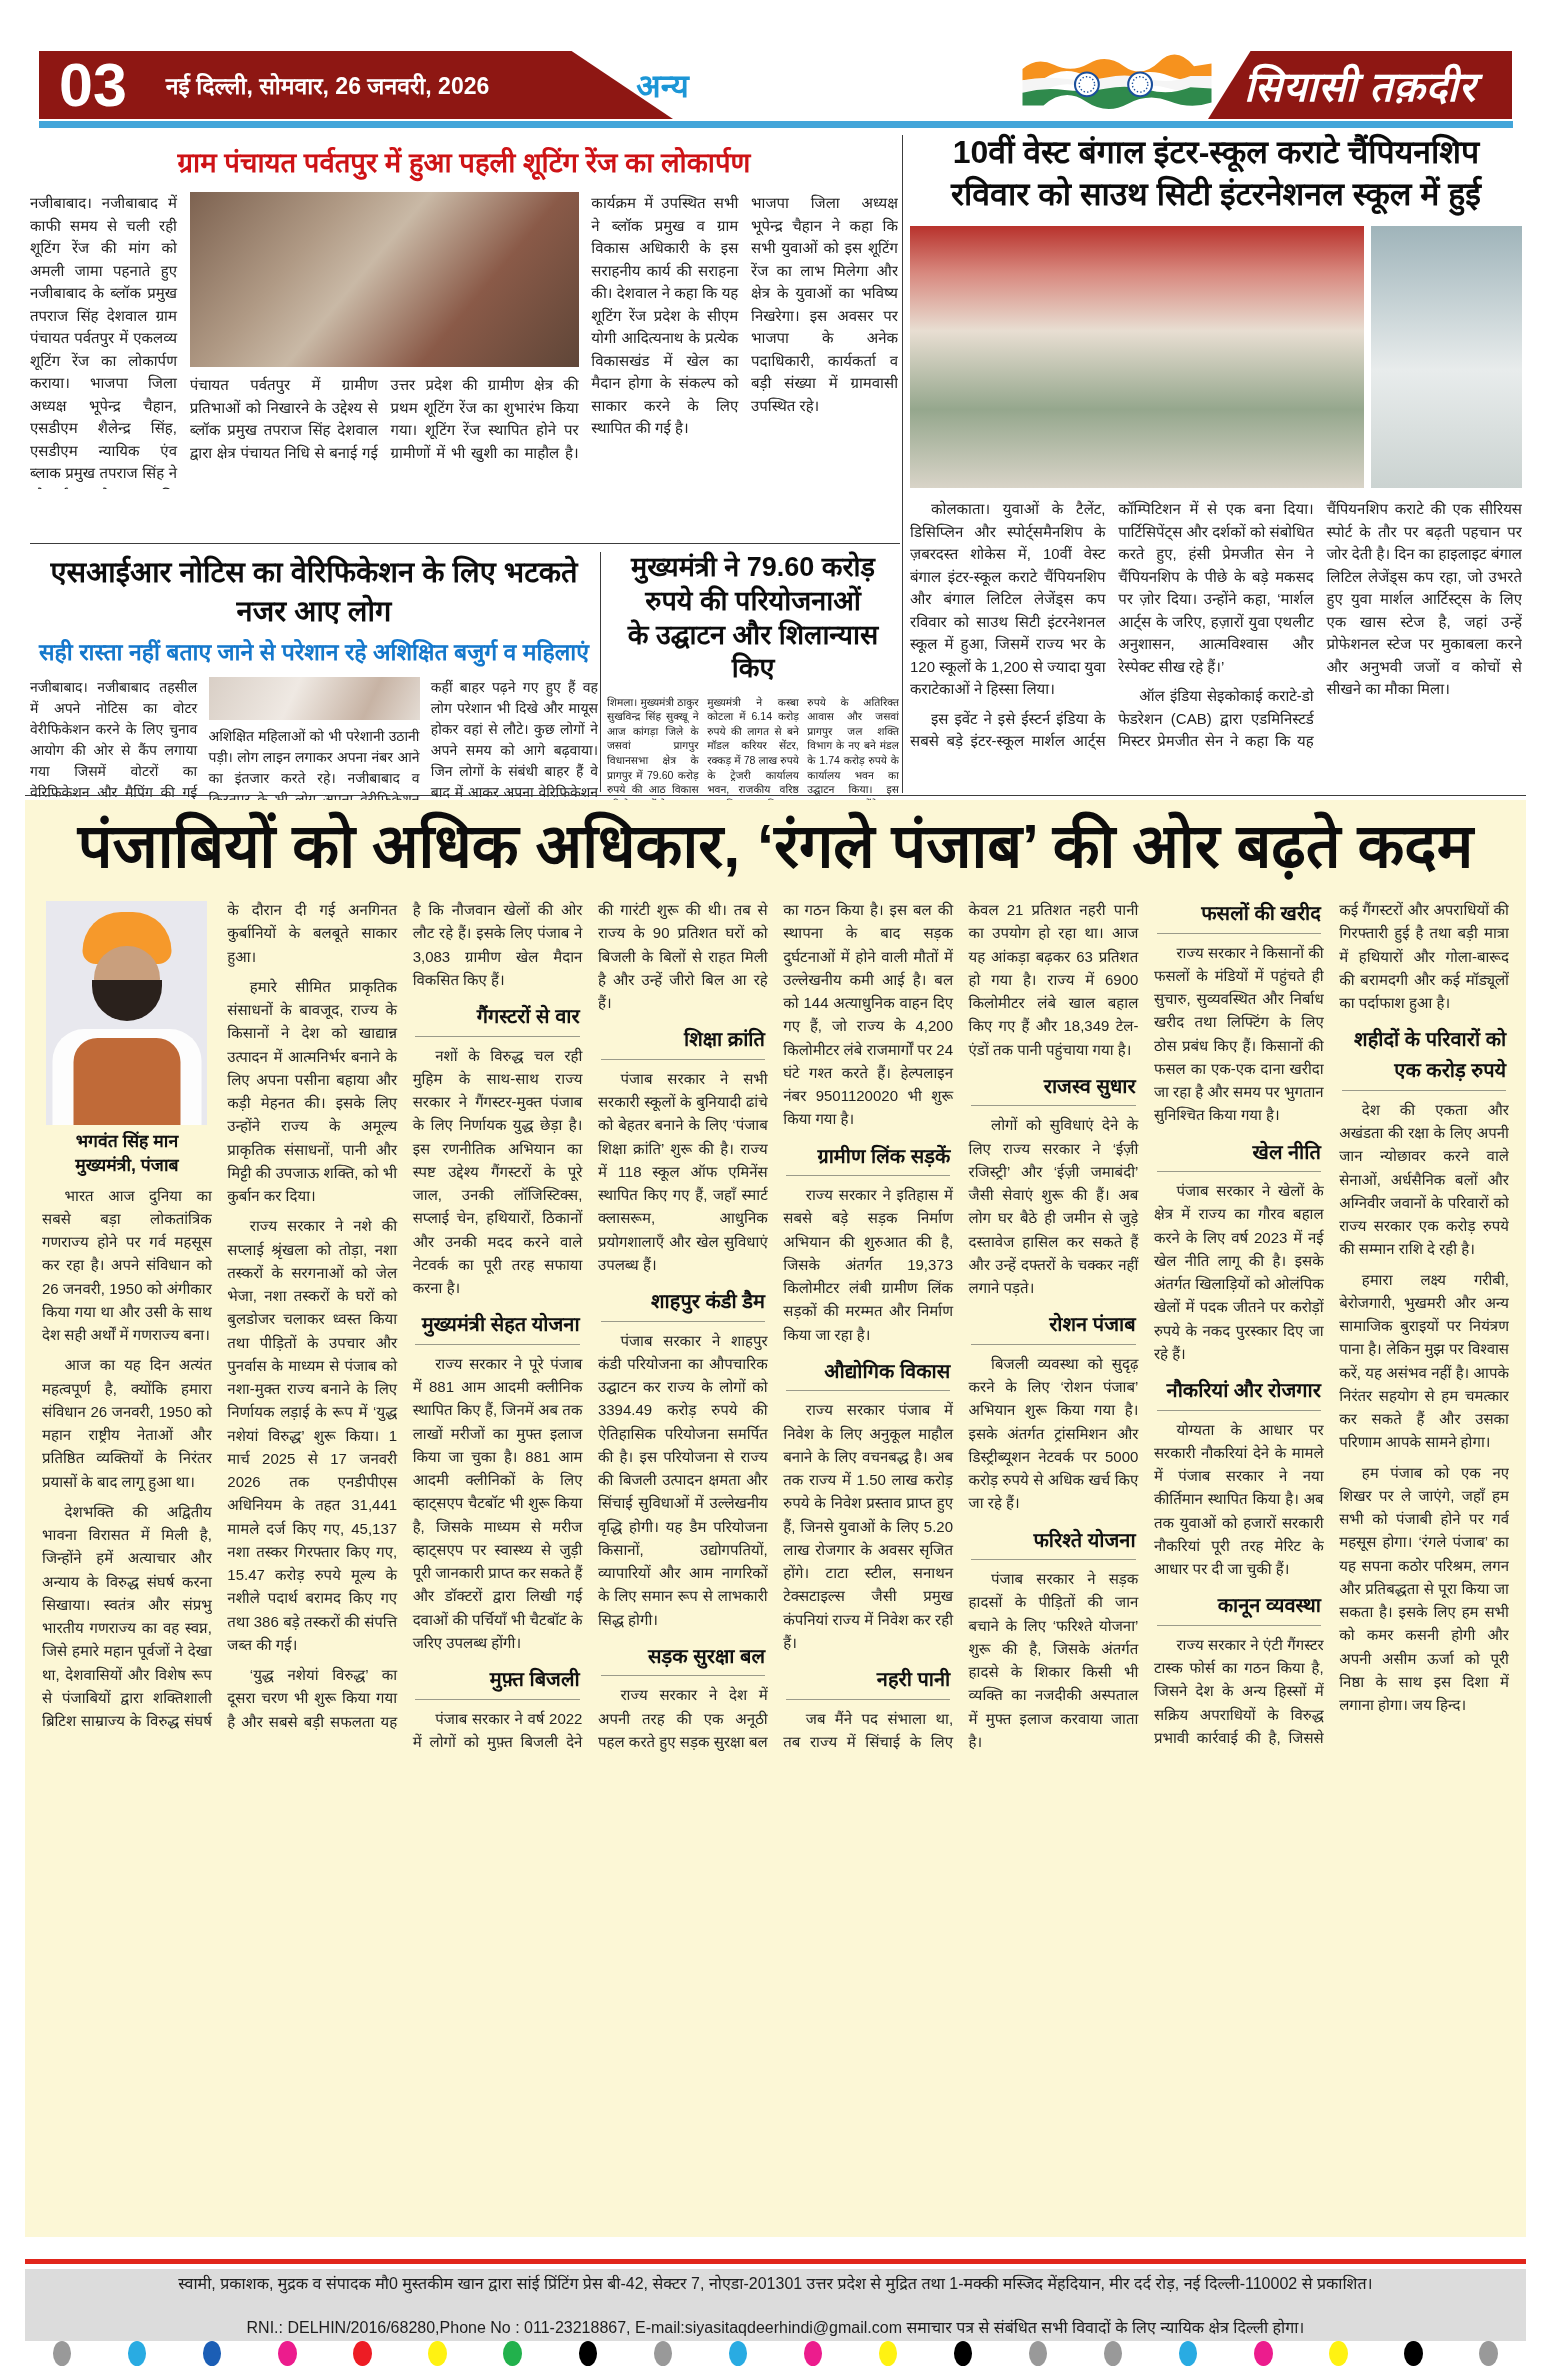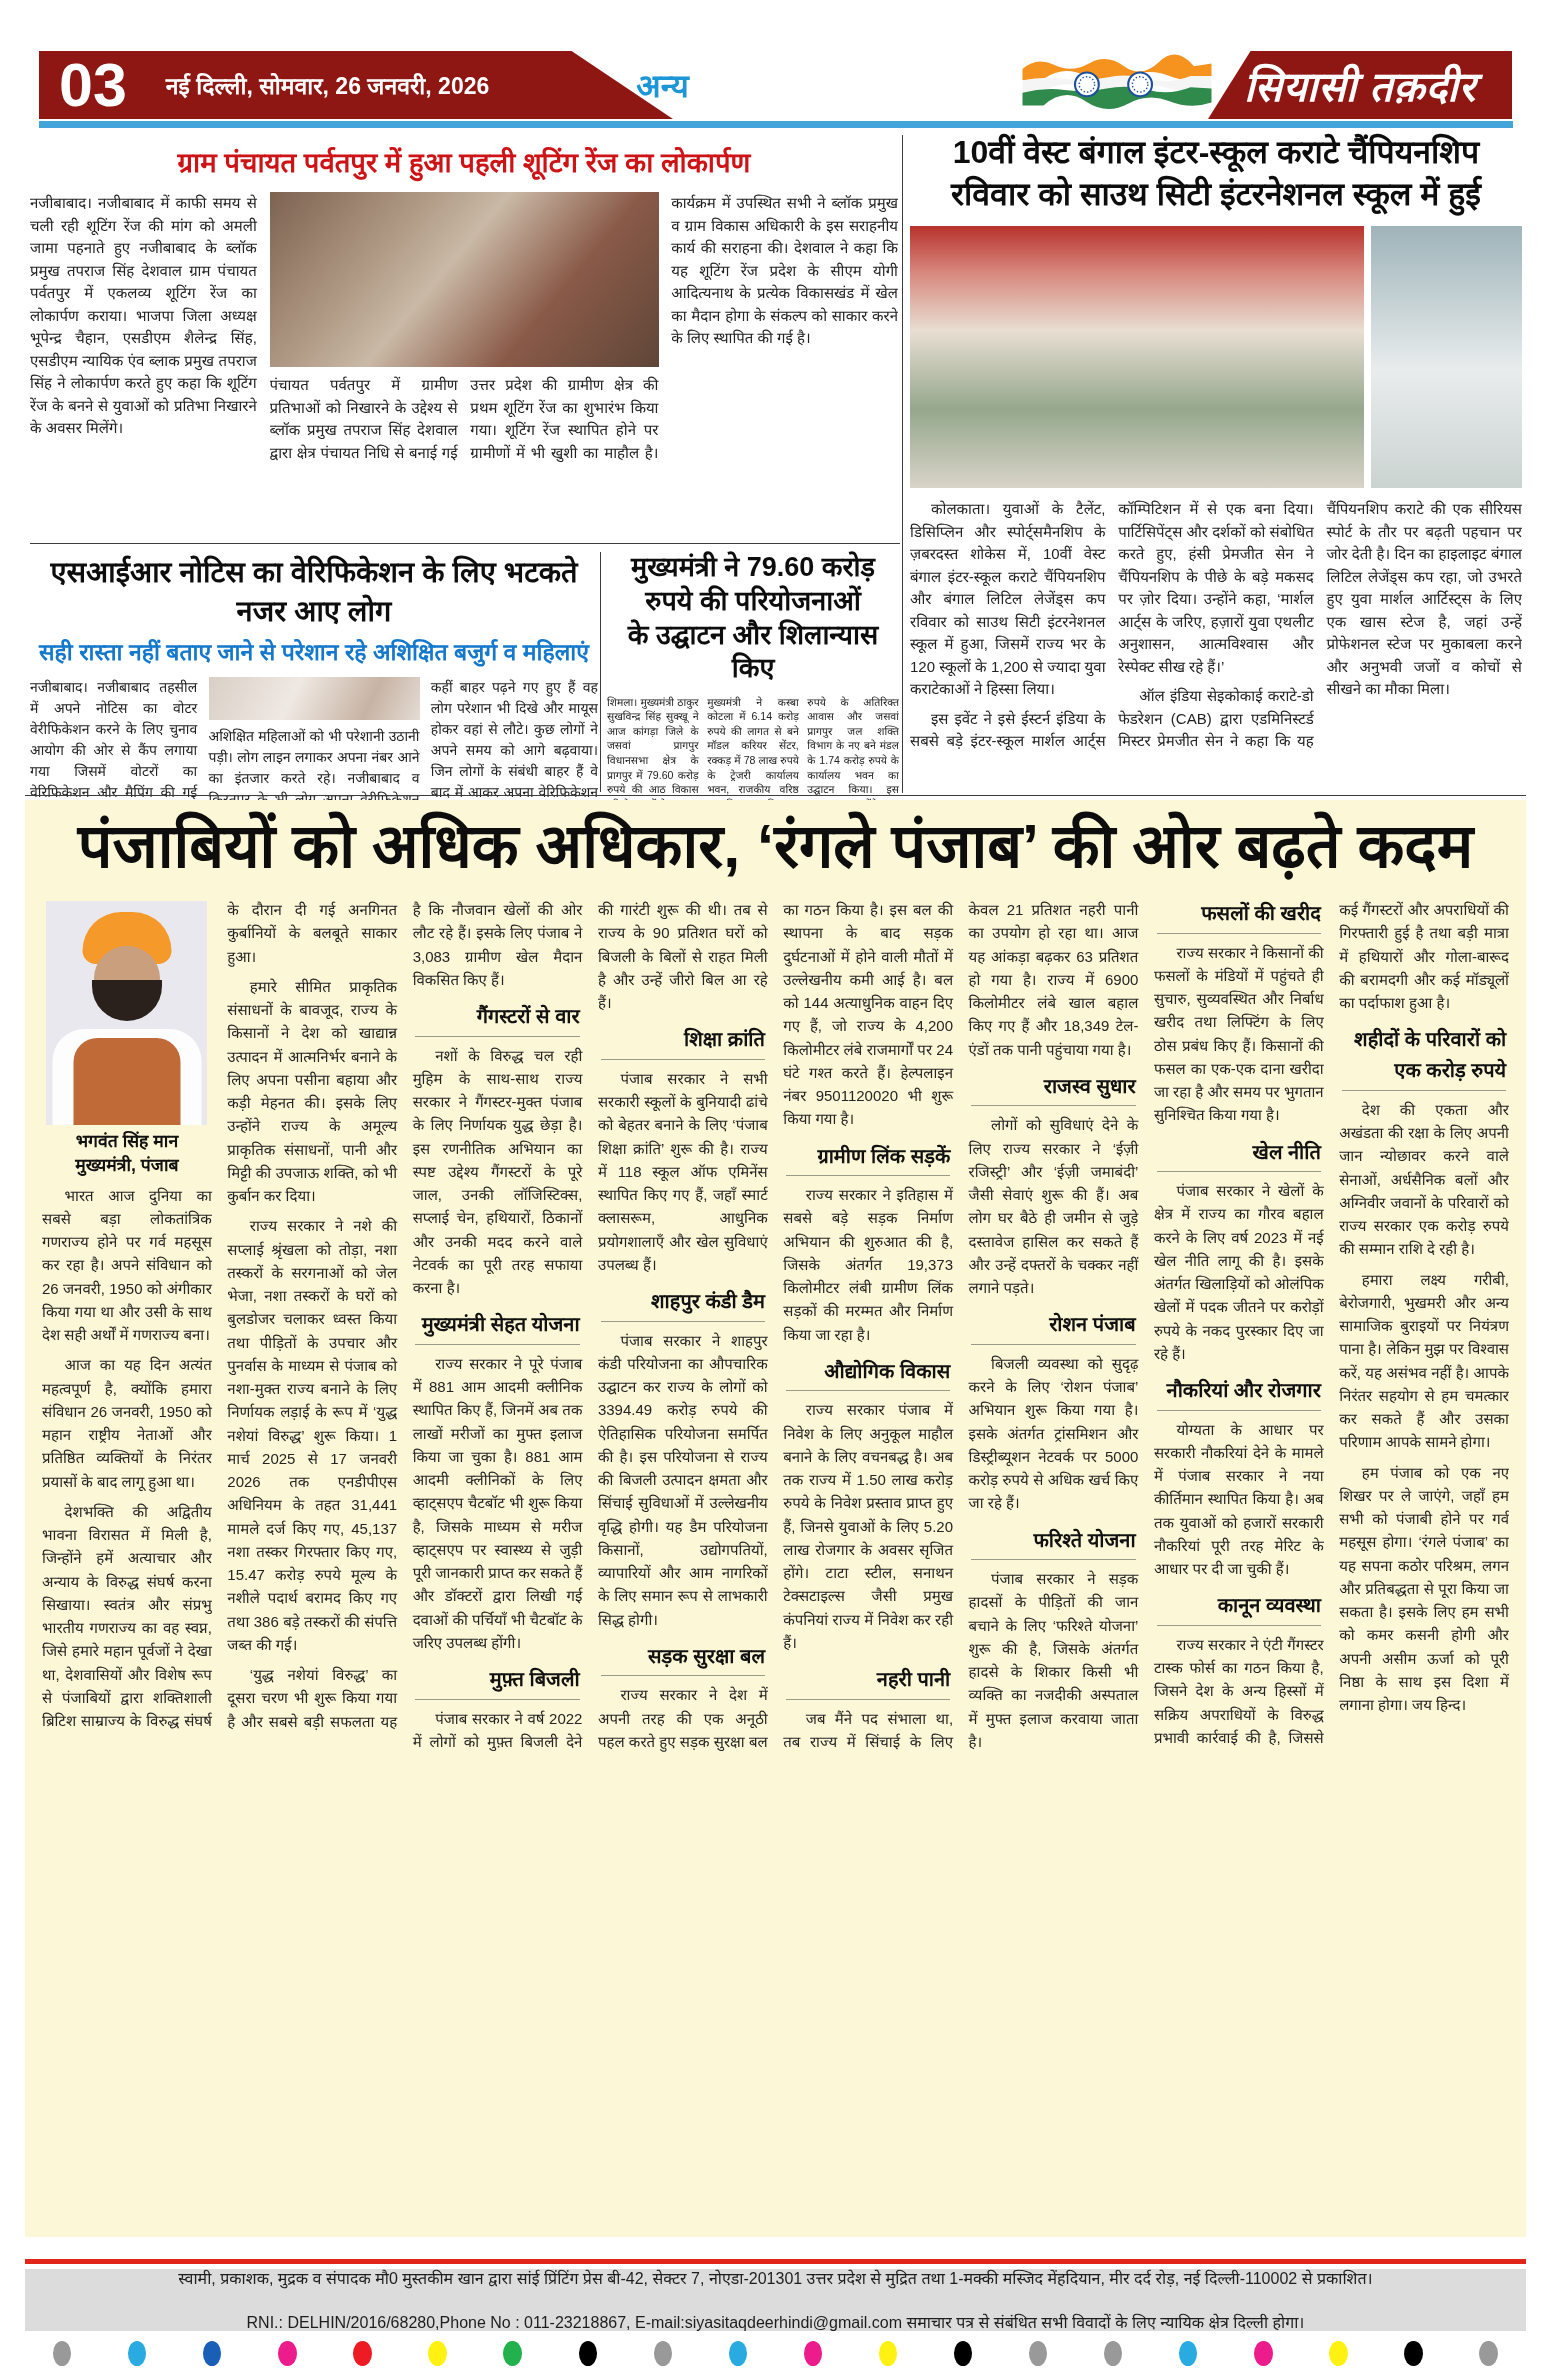--- a/index.html
+++ b/index.html
@@ -81,21 +81,21 @@
   .mann .beard{position:absolute;top:79px;left:50%;transform:translateX(-50%);width:70px;height:41px;
                background:#2a211c;border-radius:0 0 35px 35px;}
   .mann .torso{position:absolute;bottom:0;left:50%;transform:translateX(-50%);width:149px;height:96px;
                background:#fdfdfd;border-radius:32px 32px 0 0;}
   .mann .vest{position:absolute;bottom:0;left:50%;transform:translateX(-50%);width:107px;height:87px;
               background:#c06a38;border-radius:24px 24px 0 0;}
   .byline{text-align:center;font-weight:bold;font-size:17.6px;line-height:1.35;color:#111;}
 
   
   .red-rule{position:absolute;left:25px;top:2259px;width:1501px;height:5px;background:#e1251b;}
-  .foot-band{position:absolute;left:25px;top:2269px;width:1501px;height:62px;background:#dcdcdc;
+  .foot-band{position:absolute;left:25px;top:2269px;width:1501px;height:72px;background:#dcdcdc;
              display:flex;flex-direction:column;align-items:center;justify-content:center;gap:22px;}
   .foot-line{font-size:16px;color:#1d1d1d;text-align:center;}
   .regmarks{position:absolute;left:25px;top:2341px;width:1501px;display:flex;align-items:center;
             justify-content:space-between;padding:0 28px;box-sizing:border-box;}
   .regmarks span{display:inline-block;width:18.3px;height:25px;border-radius:50%;}
 </style>
 </head>
 <body>
 
 <div class="page">
@@ -123,20 +123,21 @@
 
   <div class="artA">
     <div class="sub">ग्राम पंचायत पर्वतपुर में हुआ पहली शूटिंग रेंज का लोकार्पण</div>
     <div class="artA-body bodytxt">
       <div class="artA-col">नजीबाबाद। नजीबाबाद में काफी समय से चली रही शूटिंग रेंज की मांग को अमली जामा पहनाते हुए नजीबाबाद के ब्लॉक प्रमुख तपराज सिंह देशवाल ग्राम पंचायत पर्वतपुर में एकलव्य शूटिंग रेंज का लोकार्पण कराया। भाजपा जिला अध्यक्ष भूपेन्द्र चैहान, एसडीएम शैलेन्द्र सिंह, एसडीएम न्यायिक एंव ब्लाक प्रमुख तपराज सिंह ने लोकार्पण करते हुए कहा कि शूटिंग रेंज के बनने से युवाओं को प्रतिभा निखारने के अवसर मिलेंगे।</div>
       <div class="artA-mid">
         <div class="photoA photo"></div>
         <div class="artA-mid-cols">पंचायत पर्वतपुर में ग्रामीण प्रतिभाओं को निखारने के उद्देश्य से ब्लॉक प्रमुख तपराज सिंह देशवाल द्वारा क्षेत्र पंचायत निधि से बनाई गई उत्तर प्रदेश की ग्रामीण क्षेत्र की प्रथम शूटिंग रेंज का शुभारंभ किया गया। शूटिंग रेंज स्थापित होने पर ग्रामीणों में भी खुशी का माहौल है। नजीबाबाद ब्लॉक की ग्राम पंचायत के युवाओं को इसका सीधा लाभ मिलेगा।</div>
       </div>
       <div class="artA-col">कार्यक्रम में उपस्थित सभी ने ब्लॉक प्रमुख व ग्राम विकास अधिकारी के इस सराहनीय कार्य की सराहना की। देशवाल ने कहा कि यह शूटिंग रेंज प्रदेश के सीएम योगी आदित्यनाथ के प्रत्येक विकासखंड में खेल का मैदान होगा के संकल्प को साकार करने के लिए स्थापित की गई है।</div>
+      <div class="artA-col">भाजपा जिला अध्यक्ष भूपेन्द्र चैहान ने कहा कि सभी युवाओं को इस शूटिंग रेंज का लाभ मिलेगा और क्षेत्र के युवाओं का भविष्य निखरेगा। इस अवसर पर भाजपा के अनेक पदाधिकारी, कार्यकर्ता व बड़ी संख्या में ग्रामवासी उपस्थित रहे।</div>
     </div>
   </div>
 
   <div class="artB">
     <div class="hl h1">
       <span>10वीं वेस्ट बंगाल इंटर-स्कूल कराटे चैंपियनशिप</span><br>
       <span>रविवार को साउथ सिटी इंटरनेशनल स्कूल में हुई</span>
     </div>
     <div class="artB-photos">
       <div class="photoB1 photo"></div>

